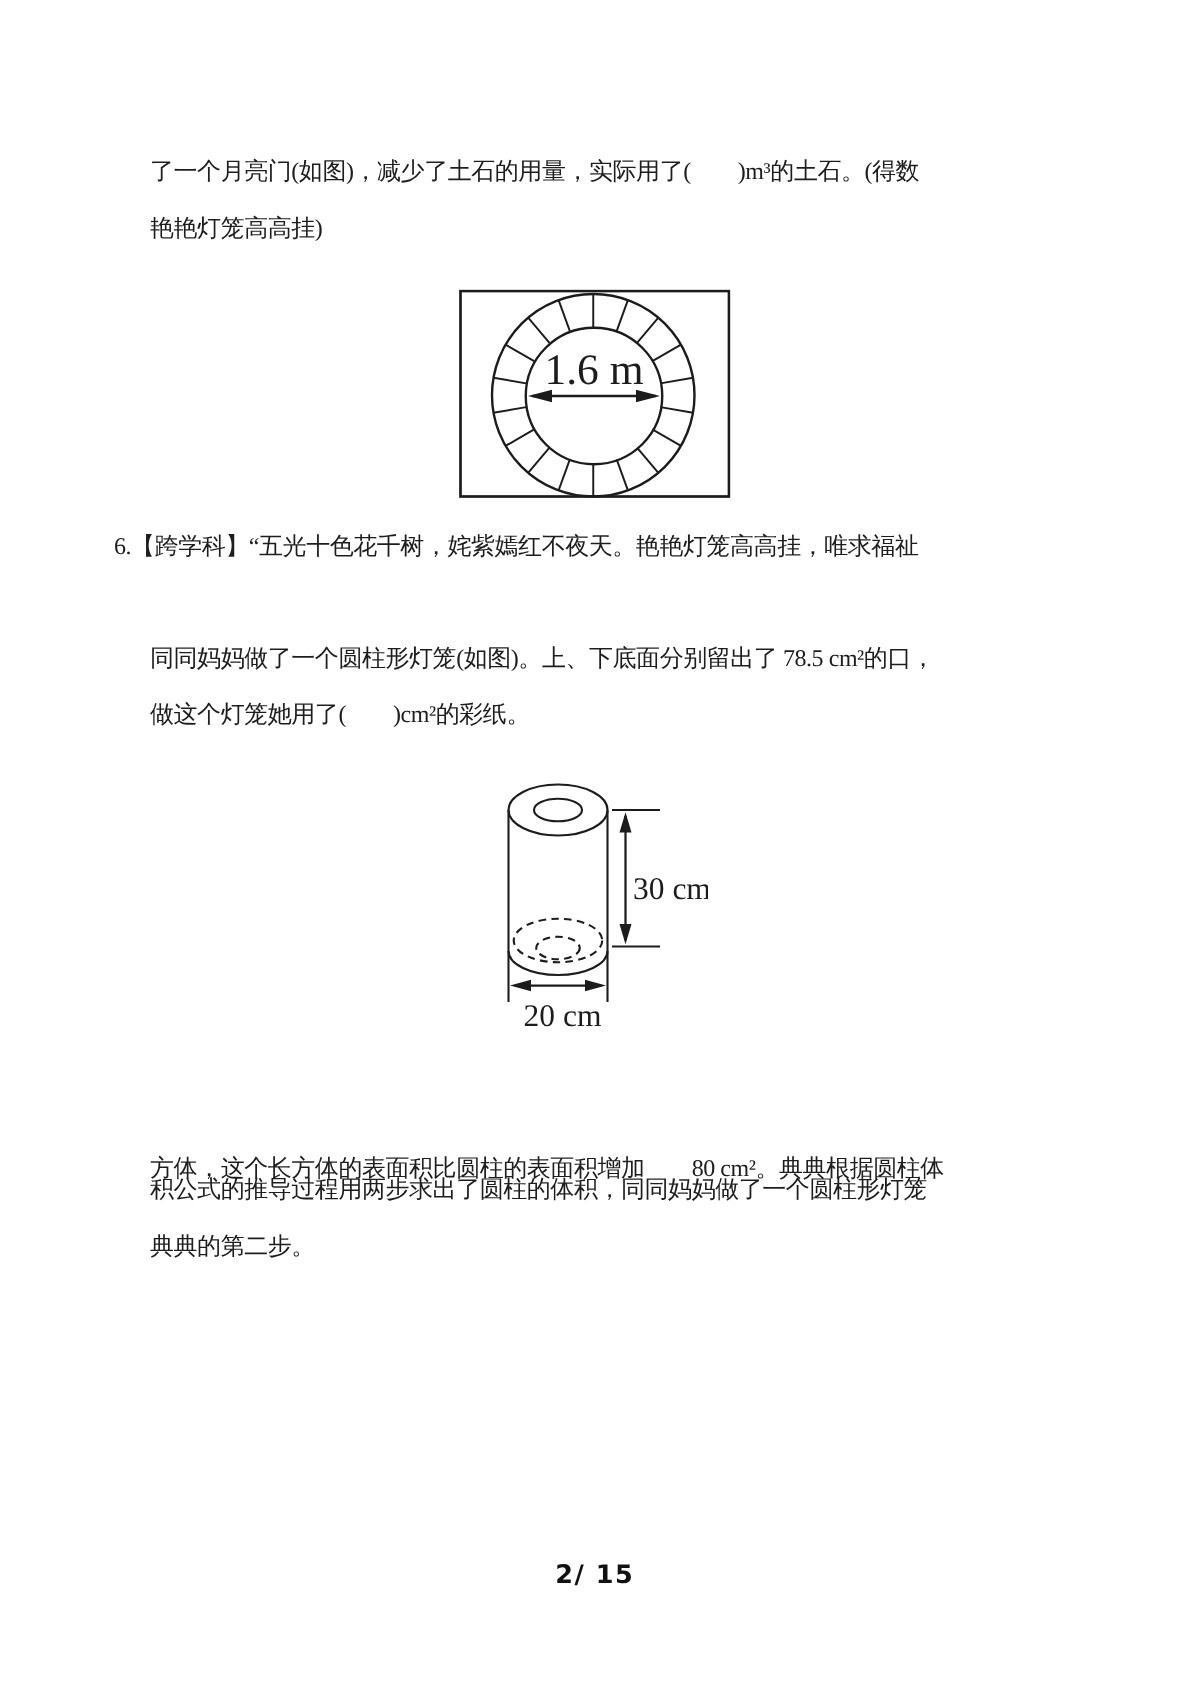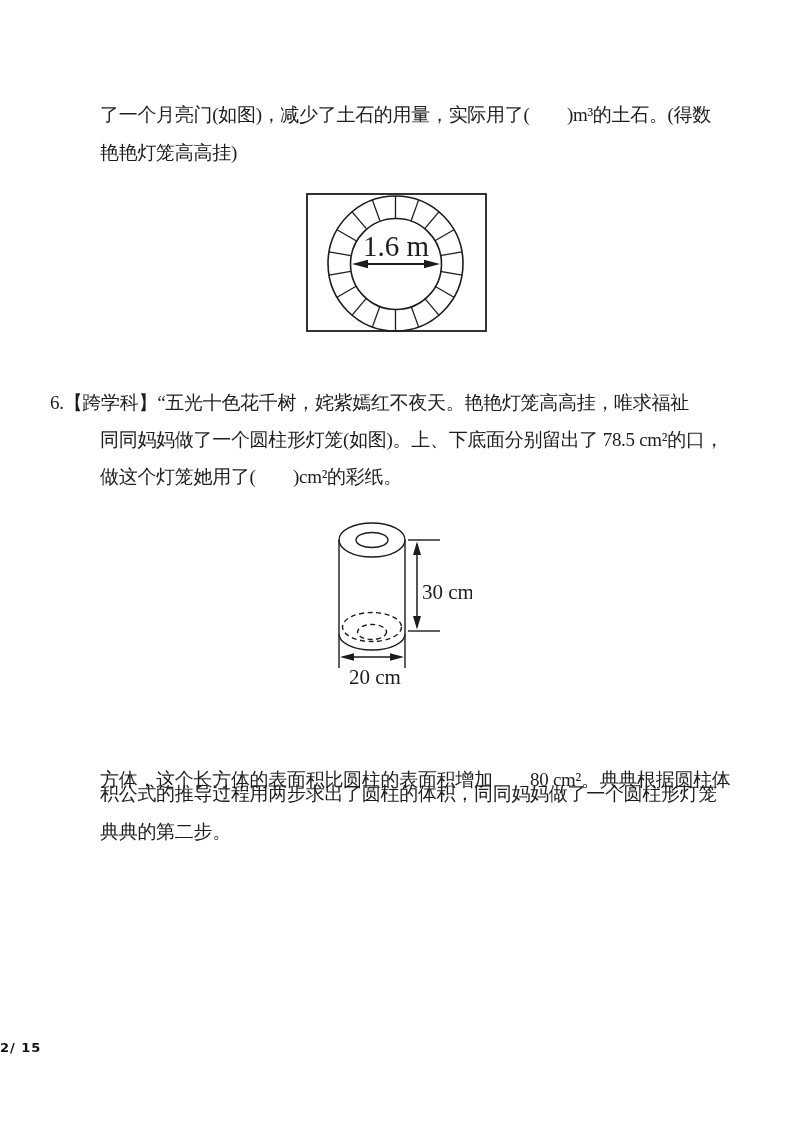--- a/index.html
+++ b/index.html
@@ -7,38 +7,38 @@
     position: relative;
     width: 793px;
     height: 1122px;
     background: #ffffff;
     overflow: hidden;
     font-family: "Liberation Serif", "DejaVu Serif", serif;
   }
   .line {
     position: absolute;
     left: 100px;
-    font-size: 19px;
+    font-size: 16px;
     line-height: 24px;
     color: #1d1d1d;
     white-space: pre;
     letter-spacing: -0.3px;
     text-align: right;
   }
-  .line.num { left: 50px; margin-top: 38px; }
+  .line.num { left: 76px; }
   .fig { position: absolute; }
   .footer {
     position: absolute;
     top: 1040px;
     left: 0;
     width: 100%;
-    text-align: left;
+    text-align: center;
     font-family: "DejaVu Sans", sans-serif;
     font-weight: bold;
-    font-size: 13px;
+    font-size: 17px;
     letter-spacing: 1px;
     color: #111;
   }
   svg text { font-family: "Liberation Serif", "DejaVu Serif", serif; }
 </style>
 </head>
 <body>
 
 <div class="page">
 

